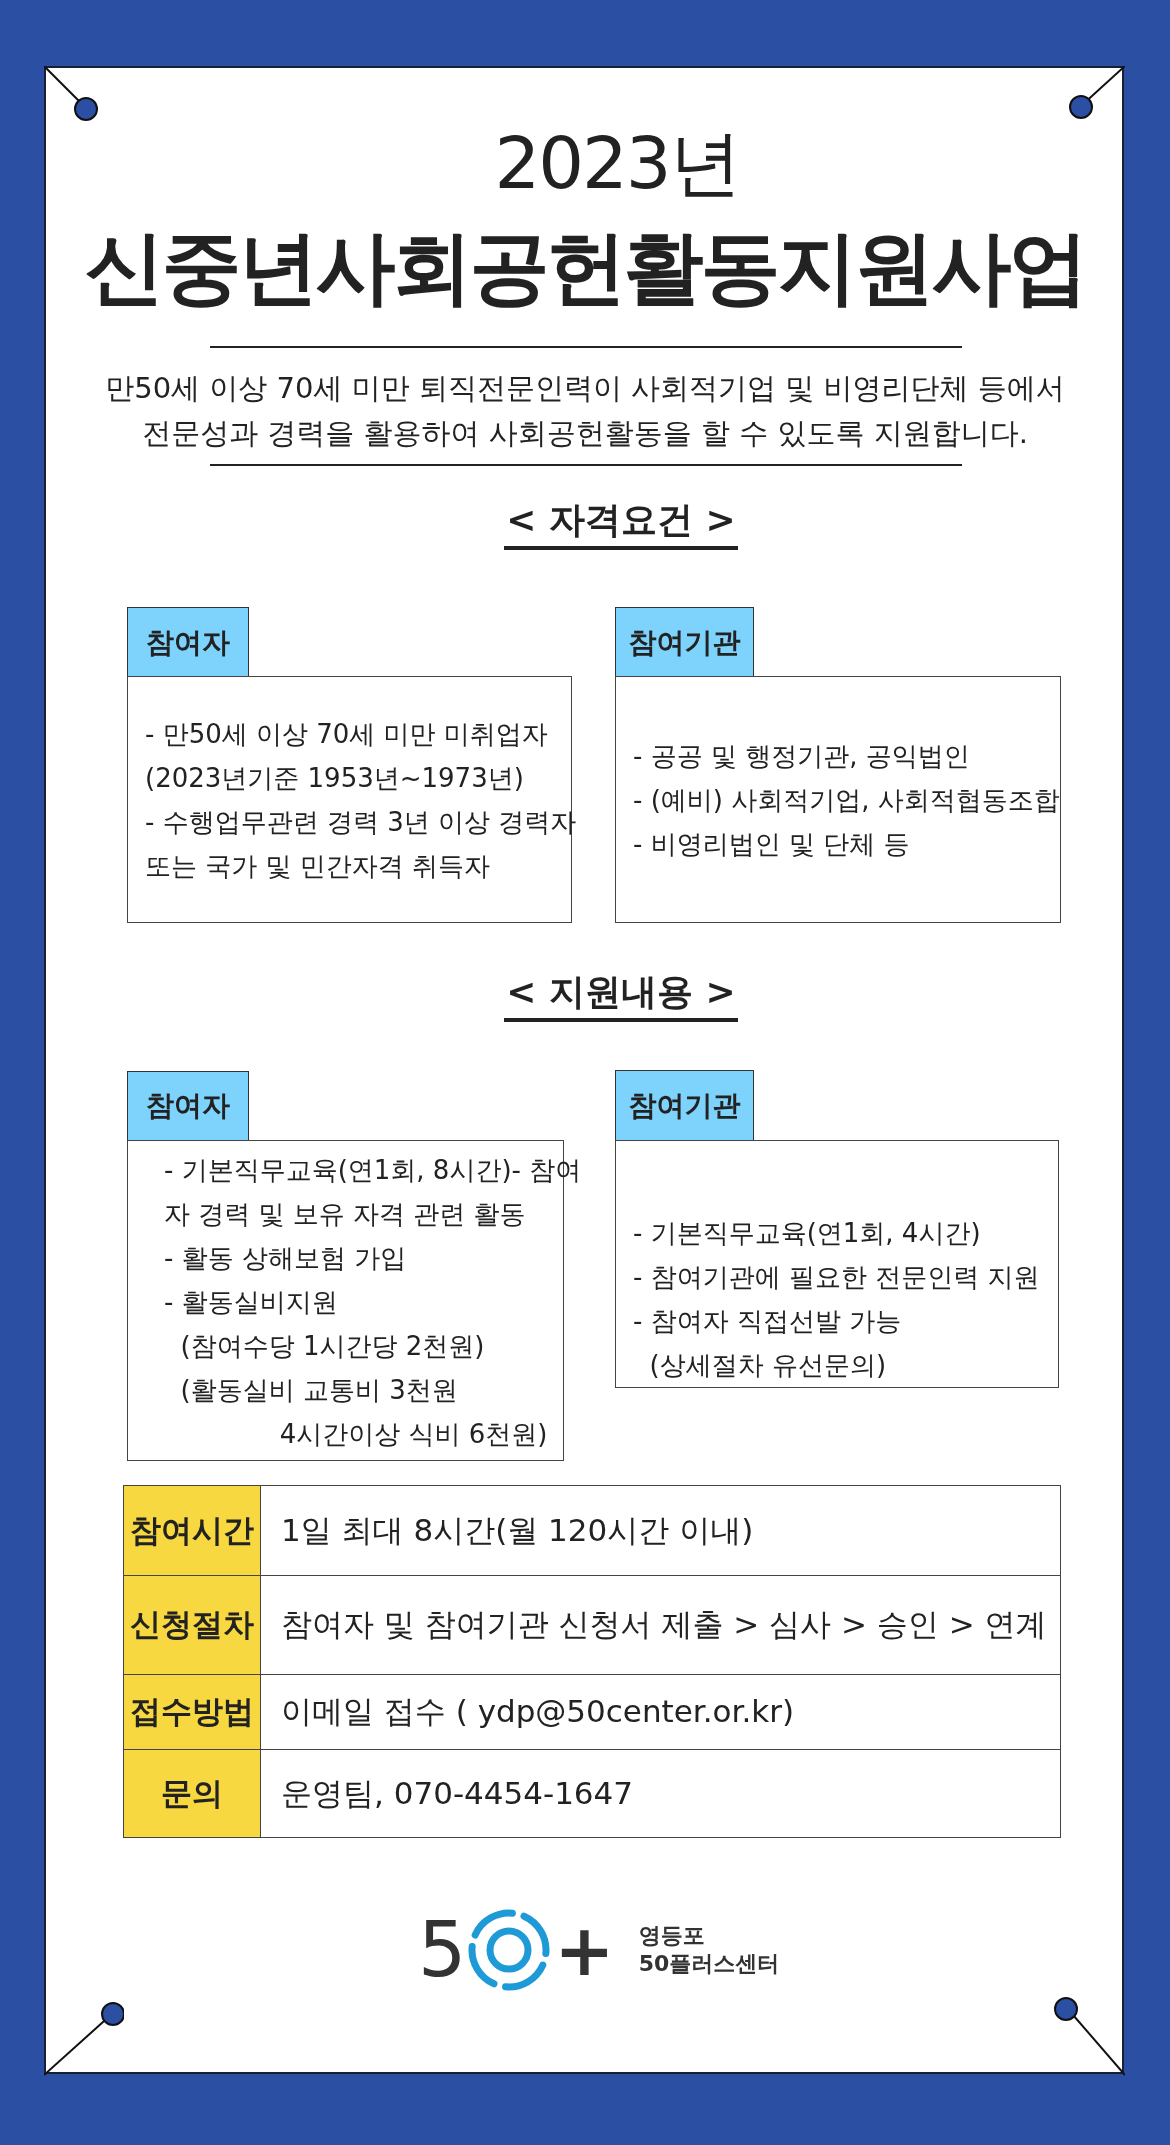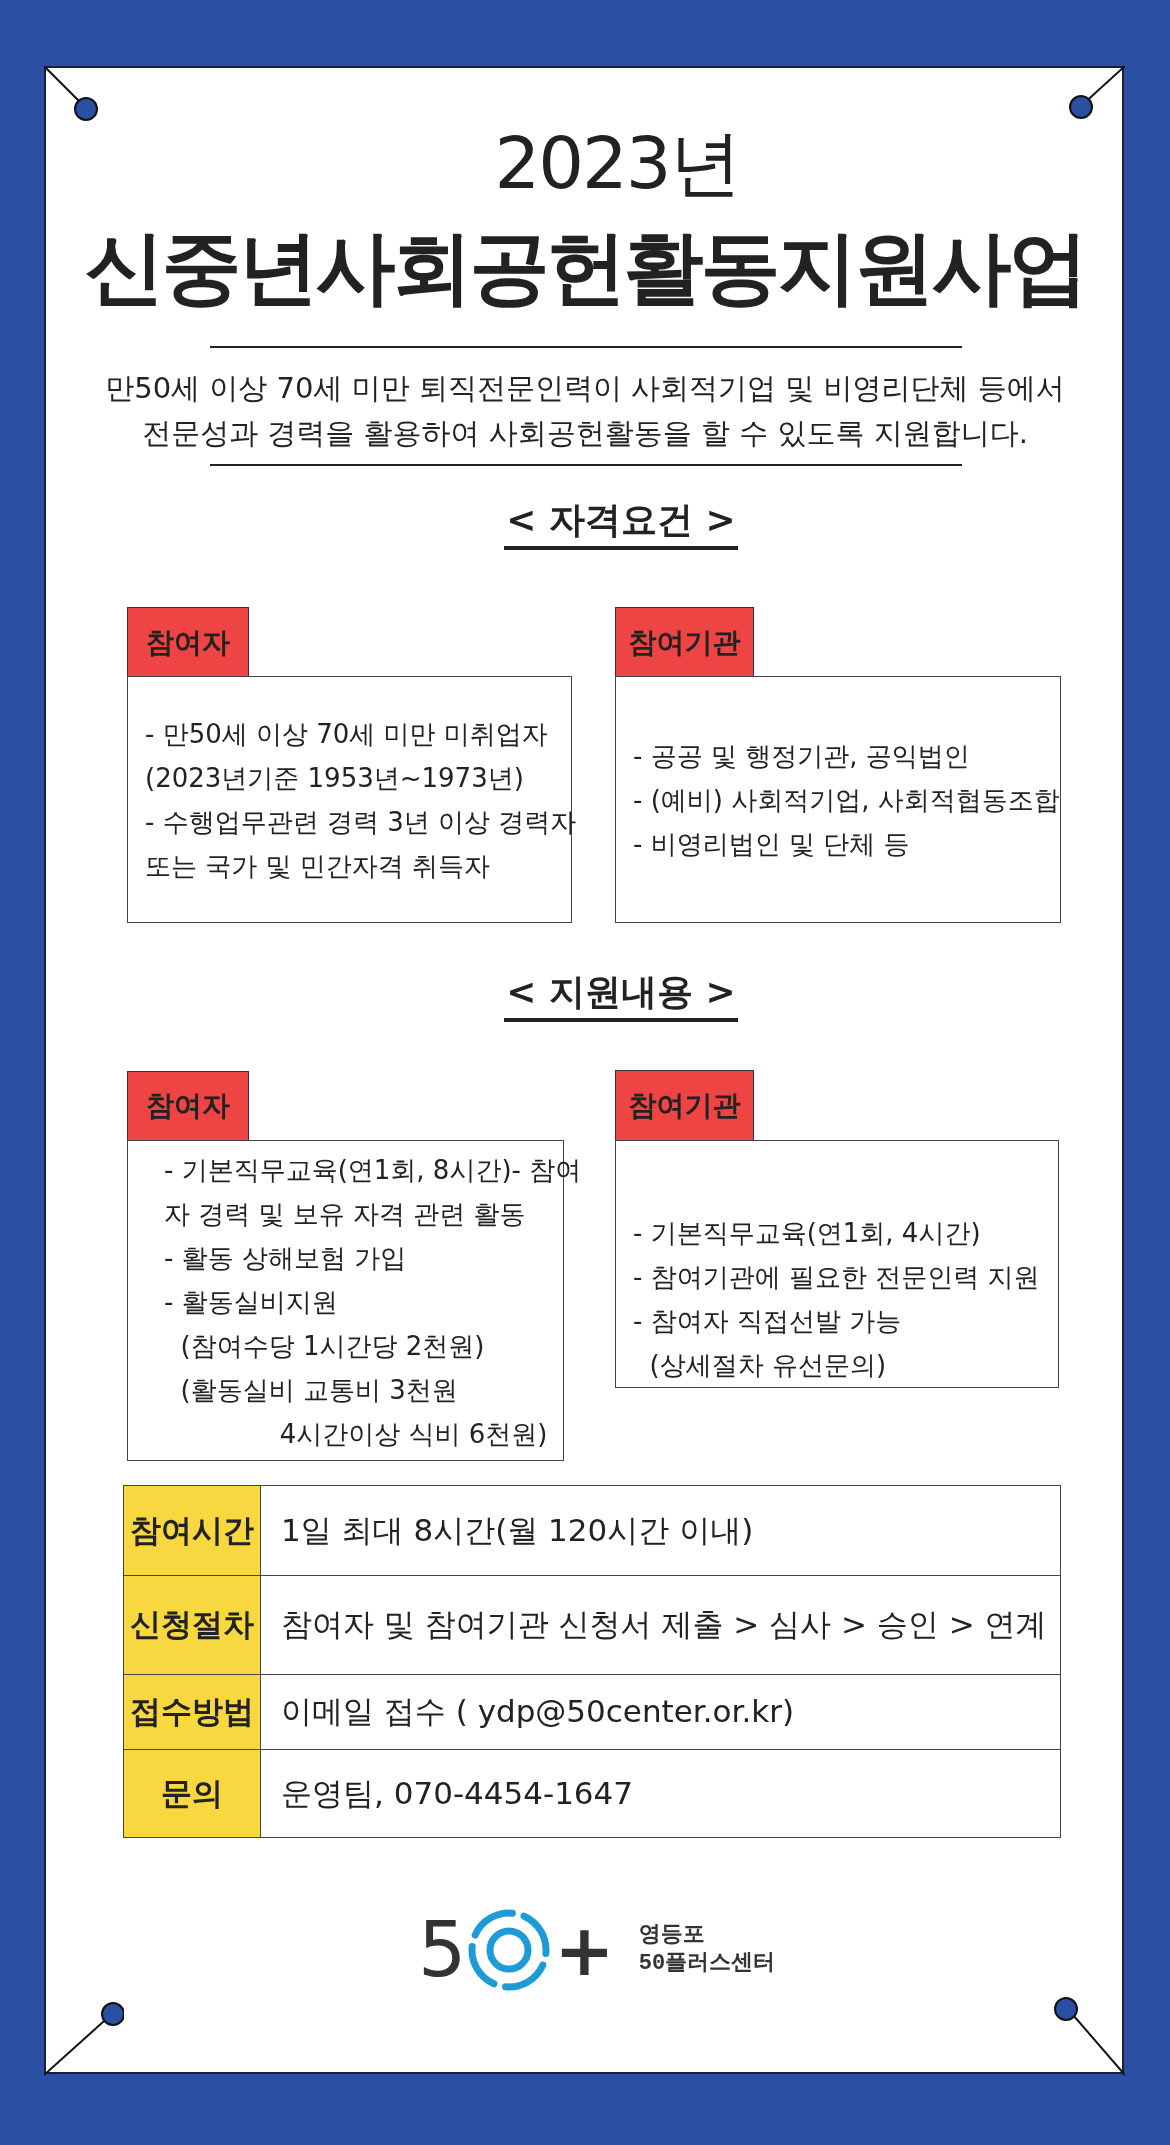--- a/index.html
+++ b/index.html
@@ -9,32 +9,32 @@
            border:2px solid #1a1f33; box-sizing:border-box; }
   .corner { position:absolute; }
   .corner svg { display:block; }
   .title-year { position:absolute; left:0; width:1170px; top:118px; text-align:center; font-size:72px; line-height:90px; color:#222; letter-spacing:-2px;margin-left:32px; }
   .title-main { position:absolute; left:0; width:1170px; top:218px; text-align:center; font-size:80px; font-weight:bold; line-height:100px; color:#222; letter-spacing:-3px; }
   .rule { position:absolute; left:210px; width:752px; height:2px; background:#222; }
   .intro { position:absolute; left:0; width:1170px; top:366px; text-align:center; font-size:29px; line-height:45px; color:#222; }
   .intro div { white-space:nowrap; }
   .section-h { position:absolute; left:0; width:1170px; text-align:center;padding-left:36px; }
   .section-h span { display:inline-block; font-size:36px; font-weight:bold; line-height:48px; padding:0 2px 2px; border-bottom:4px solid #222; color:#222; }
-  .tag { position:absolute; background:#ef4444; border:1.5px solid #333; box-sizing:border-box; font-size:28px; font-weight:bold; display:flex; align-items:center; justify-content:center; color:#222; }
+  .tag { position:absolute; background:#7dd3fc; border:1.5px solid #333; box-sizing:border-box; font-size:28px; font-weight:bold; display:flex; align-items:center; justify-content:center; color:#222; }
   .box { position:absolute; border:1.5px solid #444; box-sizing:border-box; background:#fff; padding:0 14px 0 17px; font-size:26px; color:#222; display:flex; flex-direction:column; justify-content:center; }
   .box .line { line-height:44px; white-space:nowrap; }
   .box.top { justify-content:center; padding-top:2px;padding-left:36px; }
   .info-table { position:absolute; left:123px; top:1485px; width:938px; border-collapse:collapse; }
   .info-table td { border:1.5px solid #444; font-size:31px; color:#222; }
   .info-table td.lbl { background:#f7d840; width:136px; text-align:center; font-weight:bold; padding:0; white-space:nowrap; }
   .info-table td.val { padding-left:20px; white-space:nowrap; }
   .logo { position:absolute; left:418px; top:1910px; height:80px; display:flex; align-items:center; }
   .logo .five { font-size:76px; color:#333; line-height:80px; font-weight:500; }
   .logo .plus { font-size:72px; color:#333; line-height:80px; margin-left:2px; font-weight:bold; }
-  .logo .org { margin-left:24px; font-size:22px; line-height:28px; color:#333; font-weight:bold;font-family:Liberation Mono, monospace; }
+  .logo .org { margin-left:24px; font-size:22px; line-height:28px; color:#333; font-weight:bold; }
 </style>
 </head>
 <body>
 
 <div class="panel"></div>
 
 <div class="corner" style="left:44px;top:66px;">
   <svg width="60" height="60">
       <line x1="0" y1="0" x2="42" y2="42" stroke="#111" stroke-width="2"></line>
       <circle cx="42" cy="43" r="11" fill="#2b4fa3" stroke="#111" stroke-width="2"></circle>

